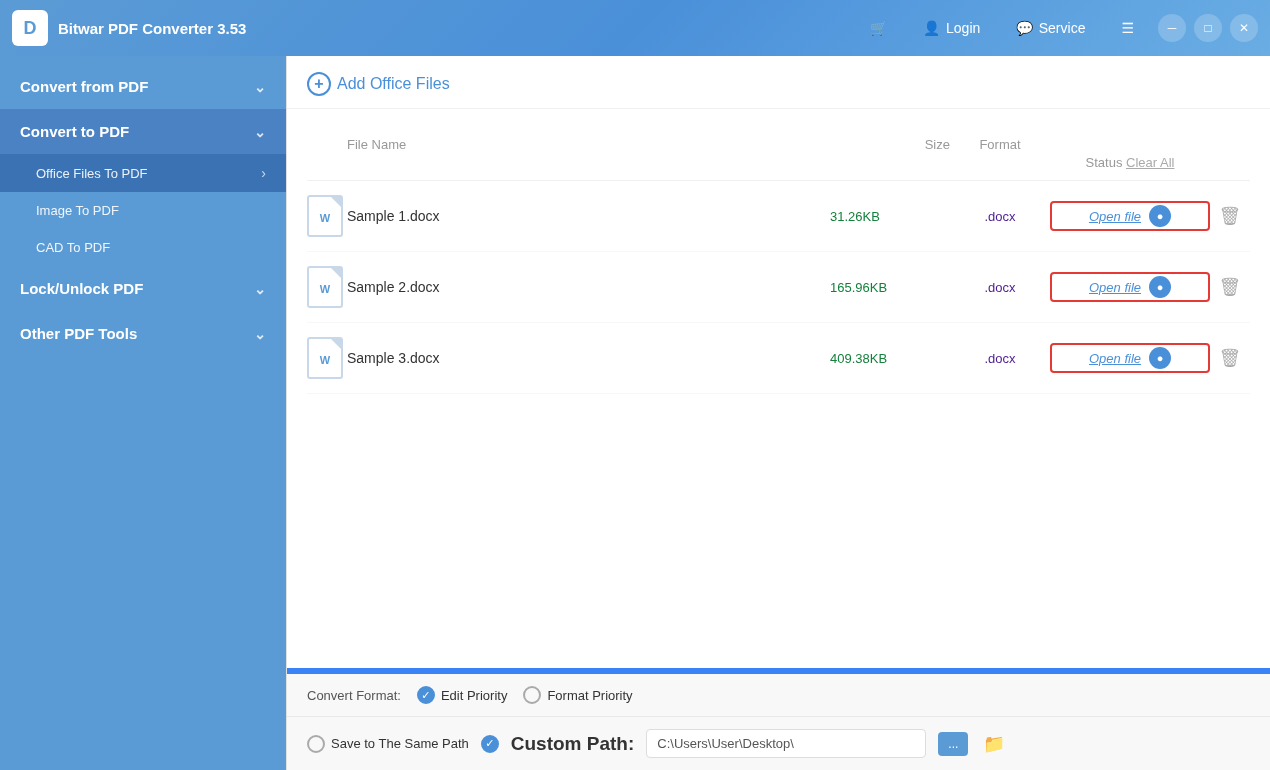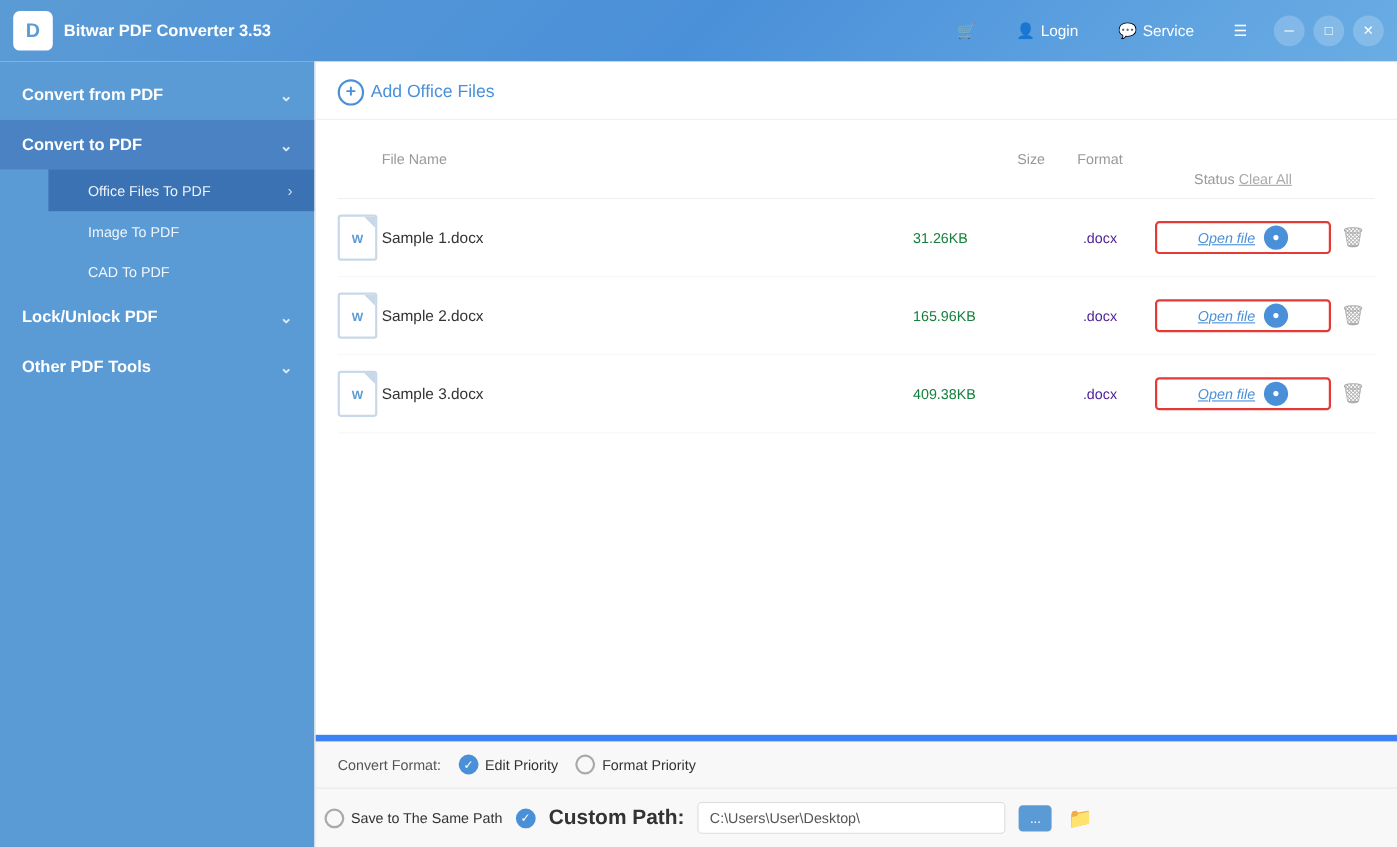--- a/index.html
+++ b/index.html
@@ -71,21 +71,20 @@
     }
     .sidebar-sub-item {
       padding: 11px 20px 11px 36px;
       color: rgba(255,255,255,0.9);
       font-size: 13px;
       font-weight: 400;
       display: flex;
       align-items: center;
       justify-content: space-between;
       cursor: pointer;
-      margin-left: 44px;
     }
     .sidebar-sub-item.active {
       background: #3a72b4;
     }
     .chevron-icon { font-size: 14px; opacity: 0.8; }
 
     
     .content {
       flex: 1;
       background: white;
@@ -220,21 +219,21 @@
       background: #4a90d9;
     }
     .radio-circle.checked::after {
       content: '✓';
       color: white;
       font-size: 11px;
     }
     .radio-text { font-size: 13px; color: #333; }
 
     .path-bar {
-      padding: 12px 8px;
+      padding: 12px 20px;
       display: flex;
       align-items: center;
       gap: 12px;
     }
     .save-path-option {
       display: flex; align-items: center; gap: 6px;
     }
     .custom-path-label { font-size: 19px; color: #333; font-weight: 700; }
     .path-input {
       flex: 1; max-width: 280px;

